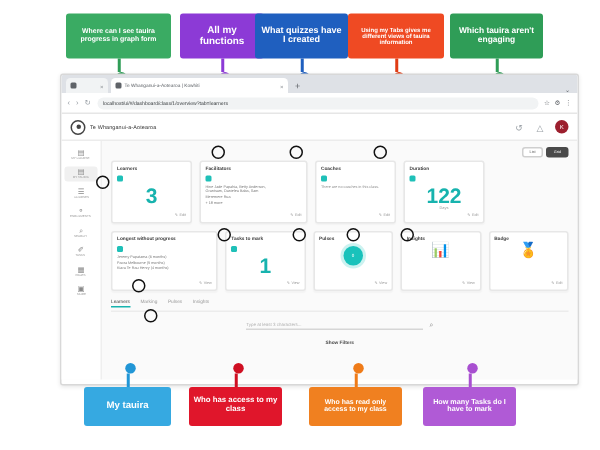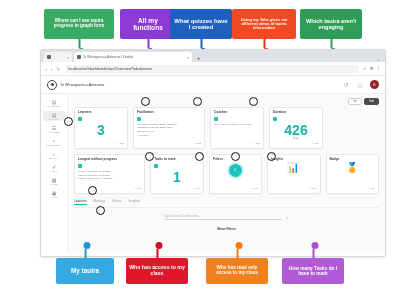--- a/index.html
+++ b/index.html
@@ -261,21 +261,21 @@
               <div class="sq"></div>
               <div class="cardnote">There are no coaches in this class.</div>
               <div class="cardfoot">
                 <span>✎</span>
                 <span>Edit</span>
               </div>
             </div>
             <div class="card w1">
               <div class="cardtitle">Duration</div>
               <div class="sq"></div>
-              <div class="bignum">426</div>
+              <div class="bignum">122</div>
               <div class="bigsub">Days</div>
               <div class="cardfoot">
                 <span>✎</span>
                 <span>Edit</span>
               </div>
             </div>
           </div>
         <div class="cardrow" id="row2">
             <div class="card w2">
               <div class="cardtitle">Longest without progress</div>

